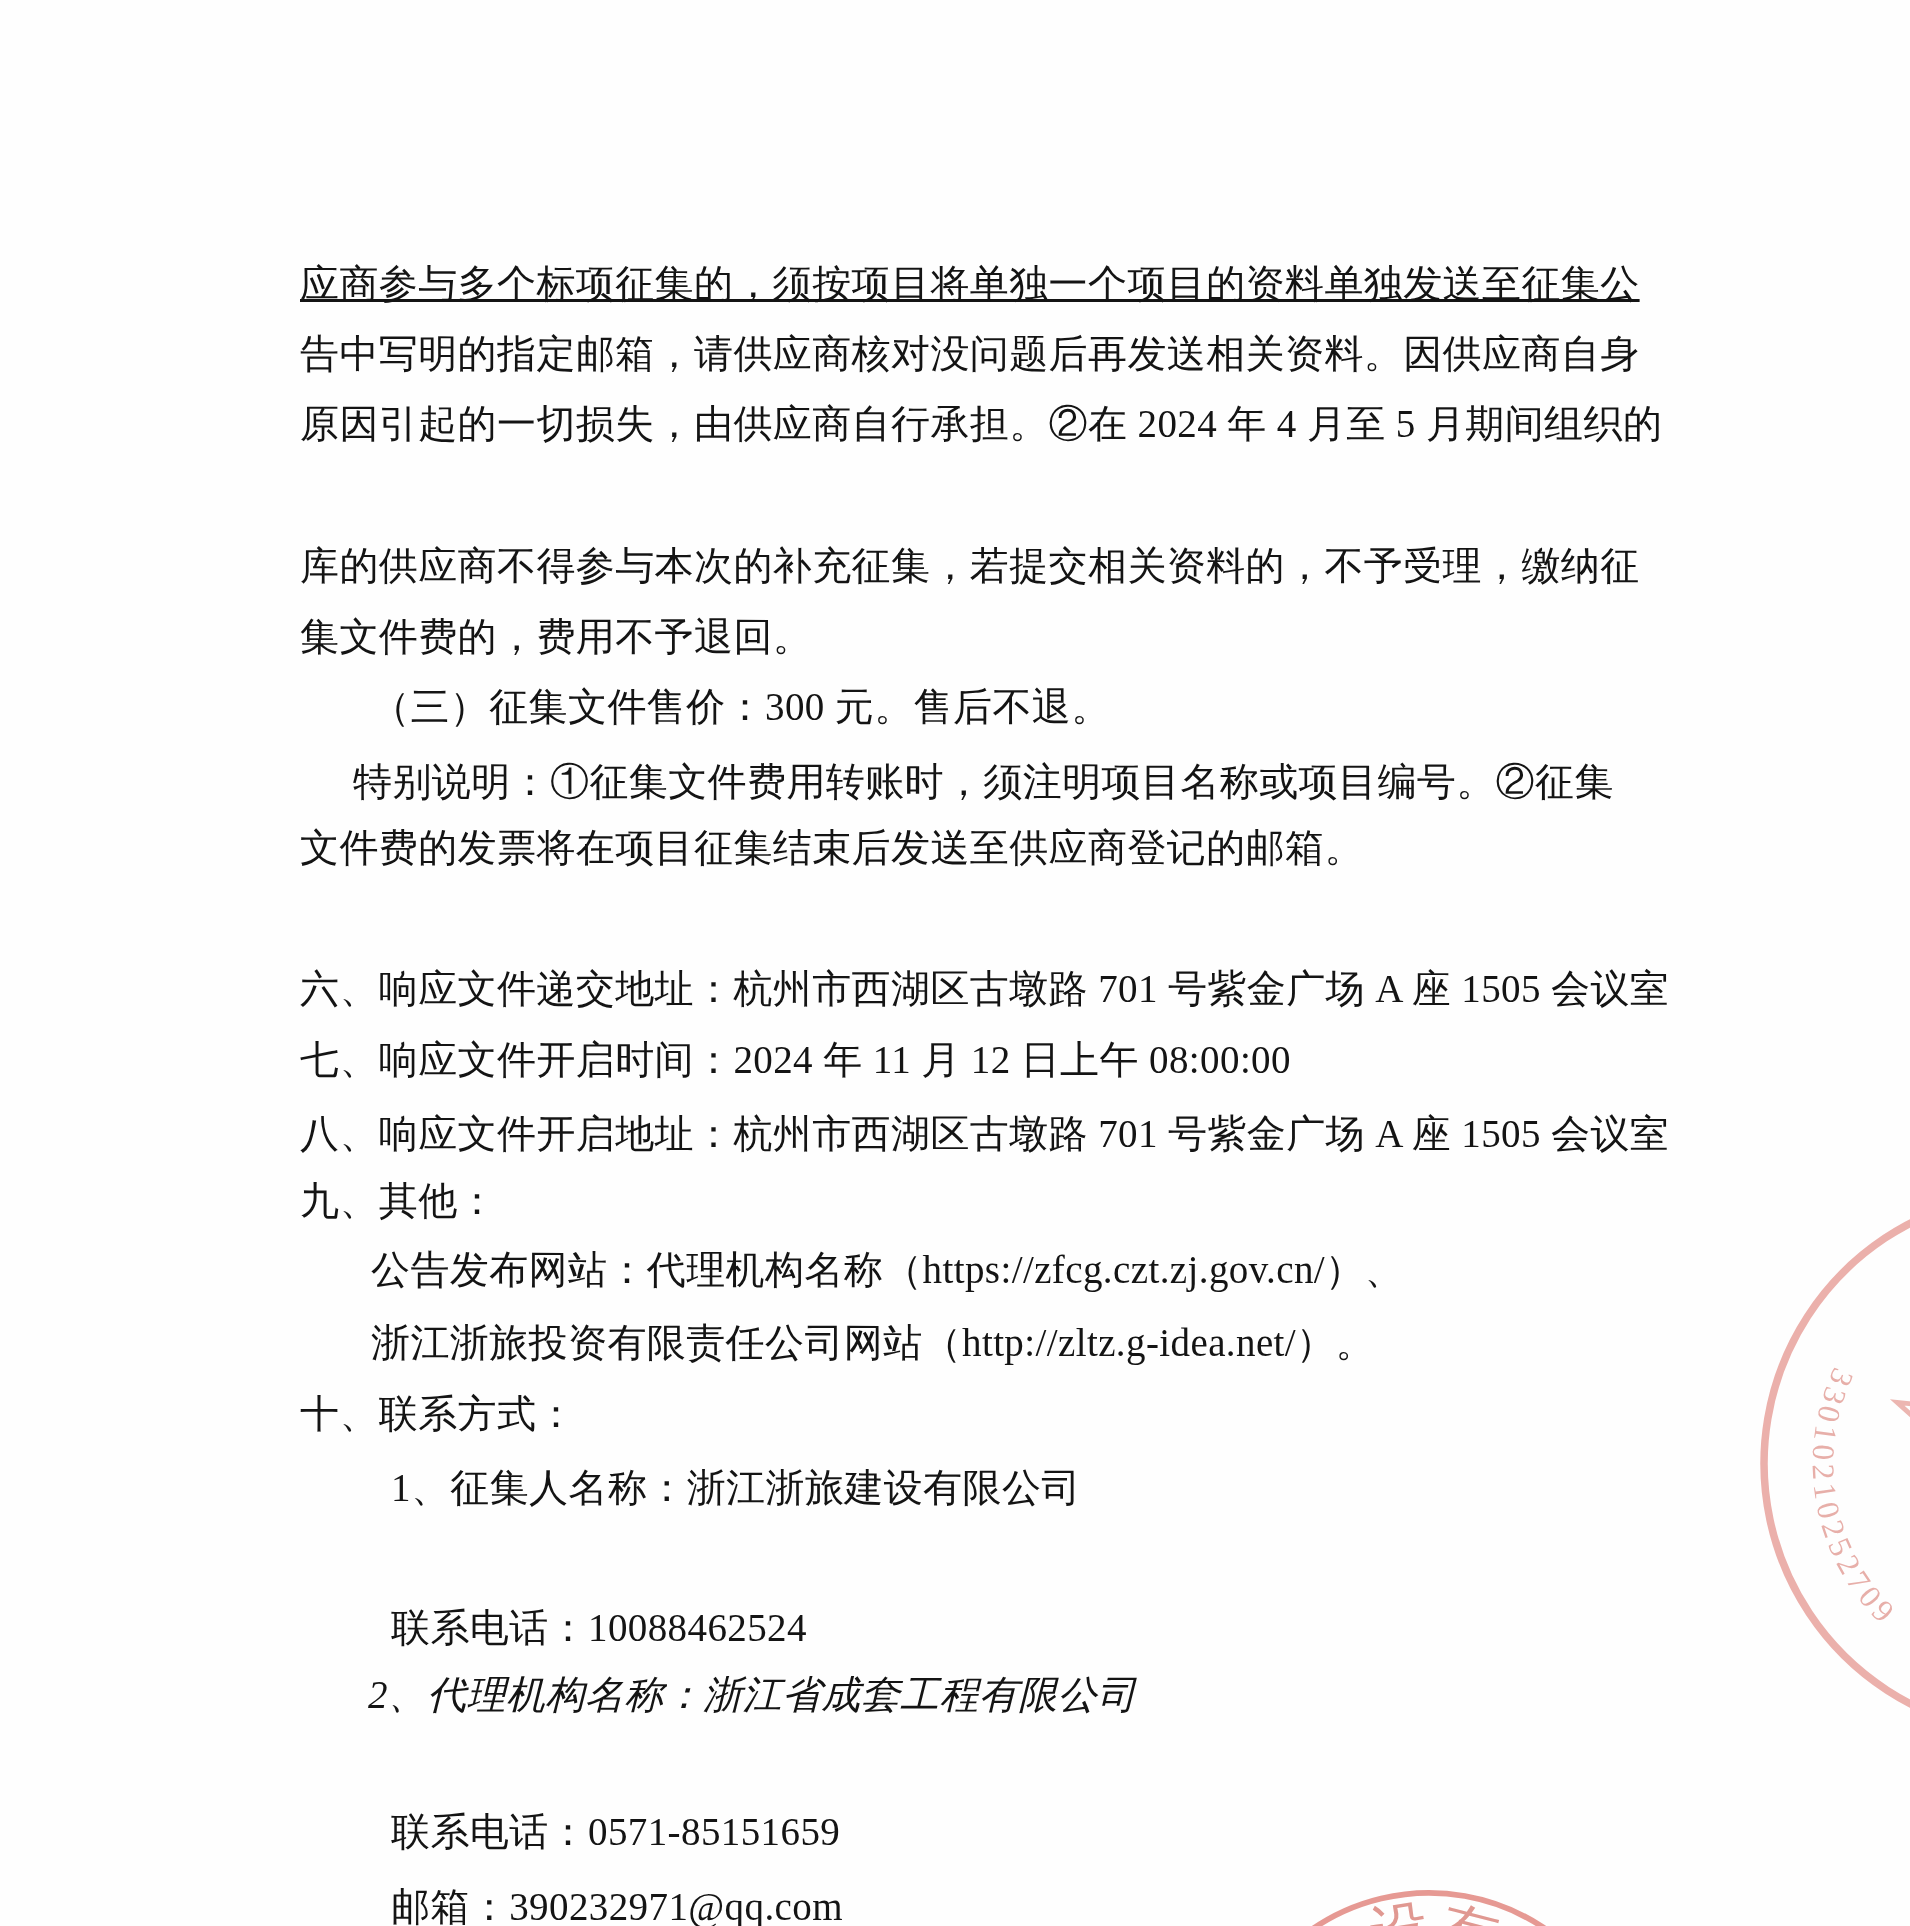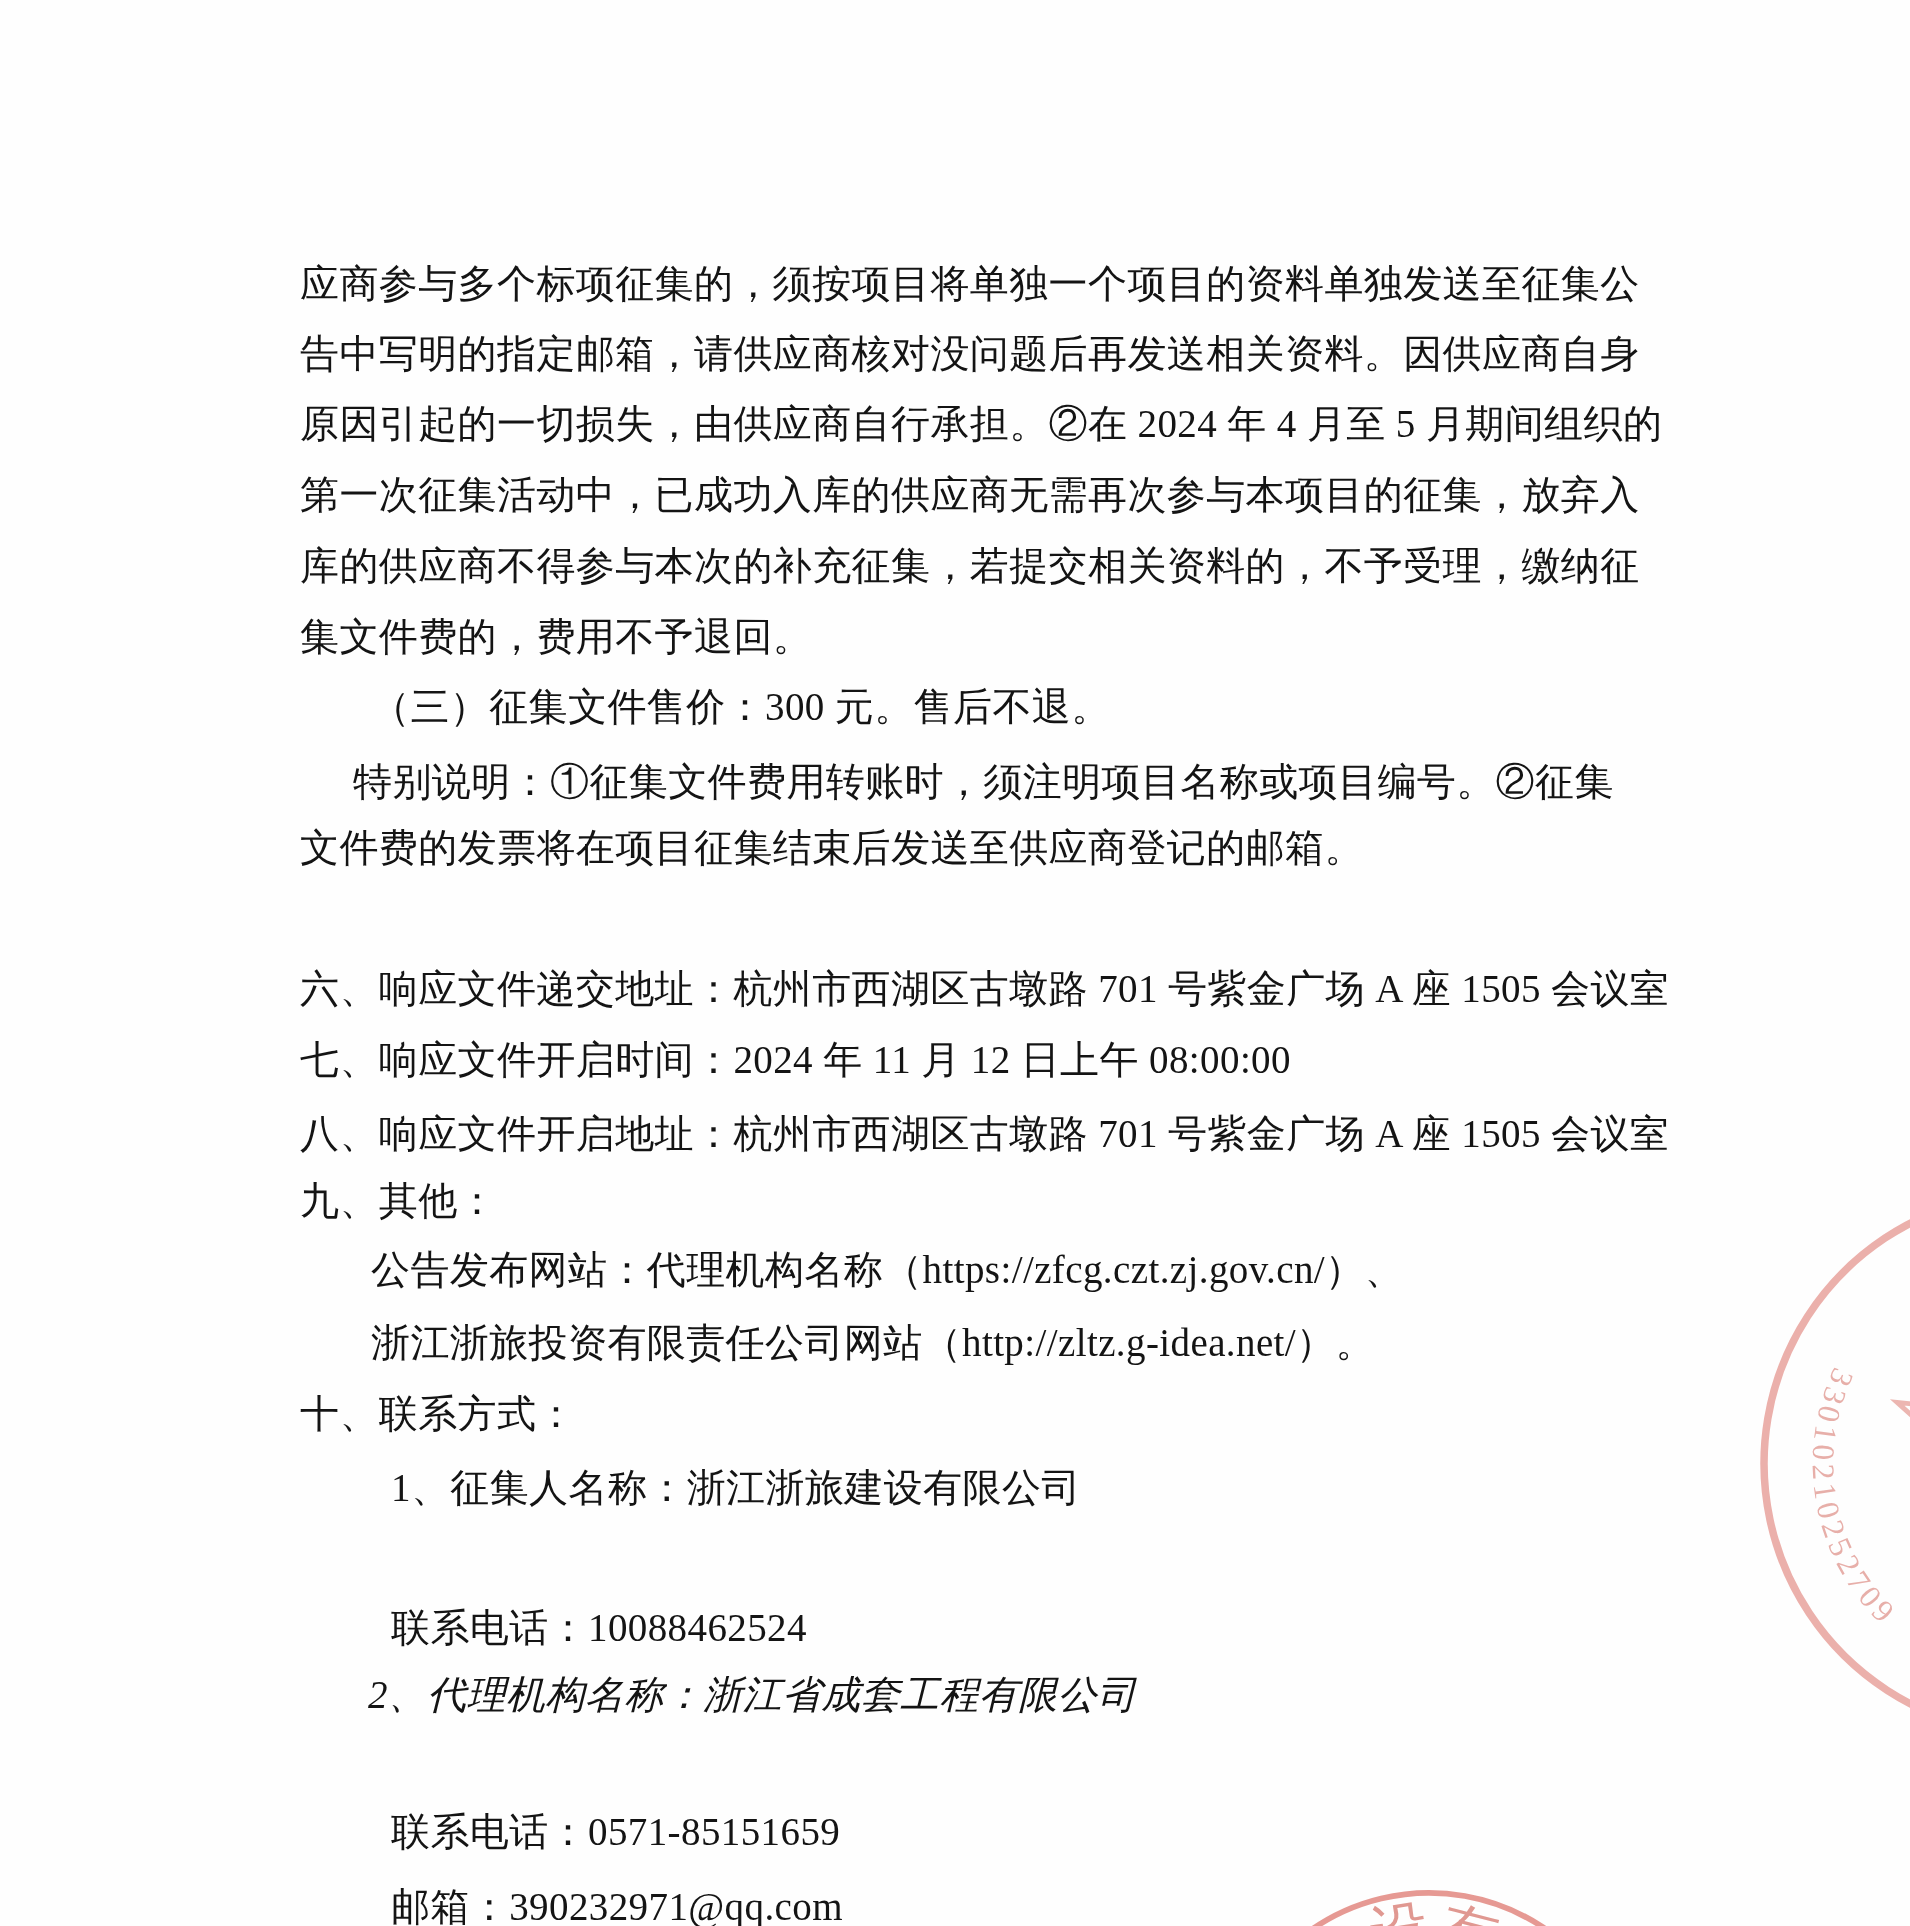--- a/index.html
+++ b/index.html
@@ -72,24 +72,23 @@
           <path id="arcTop1" d="M -62,22 A 66 66 0 1 1 62,22" fill="none"></path>
           <path id="arcBot1" d="M -47,57 A 74 74 0 0 0 47,57" fill="none"></path>
         </defs>
         <text class="seal-company"><textPath href="#arcTop1" startOffset="8">浙江浙旅建设有限公司</textPath></text>
         <text class="seal-serial"><textPath href="#arcBot1" startOffset="2">33010210252709</textPath></text>
       </g>
     </svg>
   </div>
 
   <div class="txt-layer">
-    <div class="line" style="top:247px;  left:300px;">应商参与多个标项征集的，须按项目将单独一个项目的资料单独发送至征集公</div>
+    <div class="line" style="top:247px;  left:300px;text-decoration:underline;">应商参与多个标项征集的，须按项目将单独一个项目的资料单独发送至征集公</div>
     <div class="line" style="top:317px;  left:300px;">告中写明的指定邮箱，请供应商核对没问题后再发送相关资料。因供应商自身</div>
     <div class="line" style="top:387px; left:300px;">原因引起的一切损失，由供应商自行承担。②在 2024 年 4 月至 5 月期间组织的</div>
-    <div class="line" style="top:458px; left:300px;">第一次征集活动中，已成功入库的供应商无需再次参与本项目的征集，放弃入</div>
     <div class="line" style="top:600px; left:300px;">集文件费的，费用不予退回。</div>
     <div class="line" style="top:529px; left:300px;">库的供应商不得参与本次的补充征集，若提交相关资料的，不予受理，缴纳征</div>
     <div class="line" style="top:670px; left:371px;">（三）征集文件售价：300 元。售后不退。</div>
     <div class="line" style="top:745px; left:353px;">特别说明：①征集文件费用转账时，须注明项目名称或项目编号。②征集</div>
     <div class="line" style="top:811px; left:300px;">文件费的发票将在项目征集结束后发送至供应商登记的邮箱。</div>
     <div class="line" style="top:952px; left:300px;">六、响应文件递交地址：杭州市西湖区古墩路 701 号紫金广场 A 座 1505 会议室</div>
     <div class="line" style="top:1023px; left:300px;">七、响应文件开启时间：2024 年 11 月 12 日上午 08:00:00</div>
     <div class="line" style="top:1097px; left:300px;">八、响应文件开启地址：杭州市西湖区古墩路 701 号紫金广场 A 座 1505 会议室</div>
     <div class="line" style="top:1164px; left:300px;">九、其他：</div>
     <div class="line" style="top:1233px; left:371px;">公告发布网站：代理机构名称（https://zfcg.czt.zj.gov.cn/）、</div>

